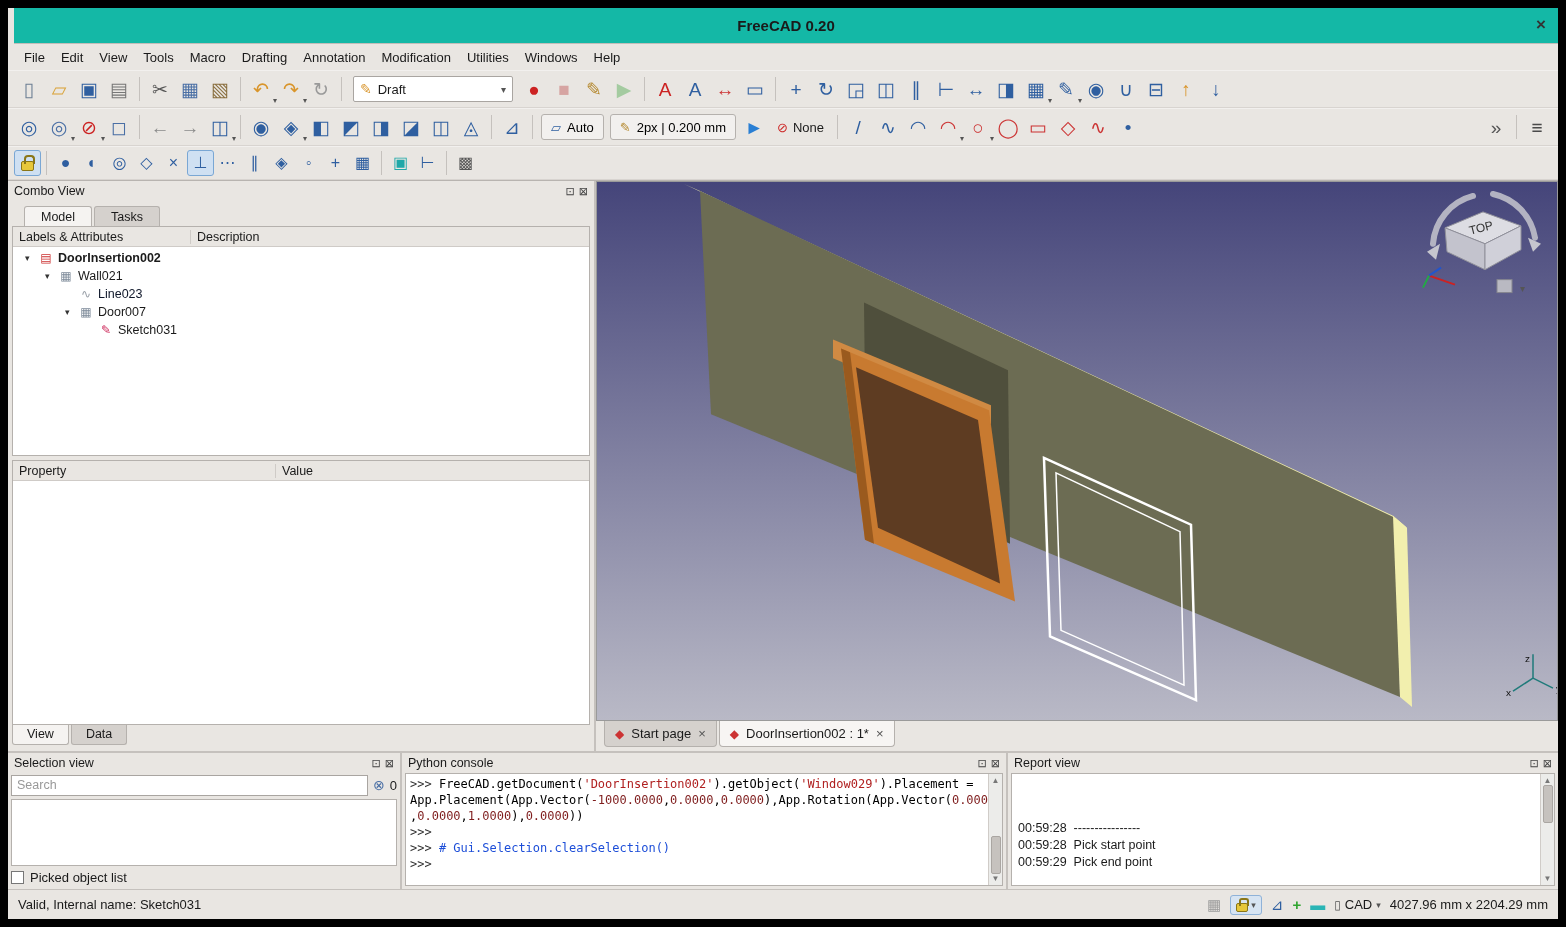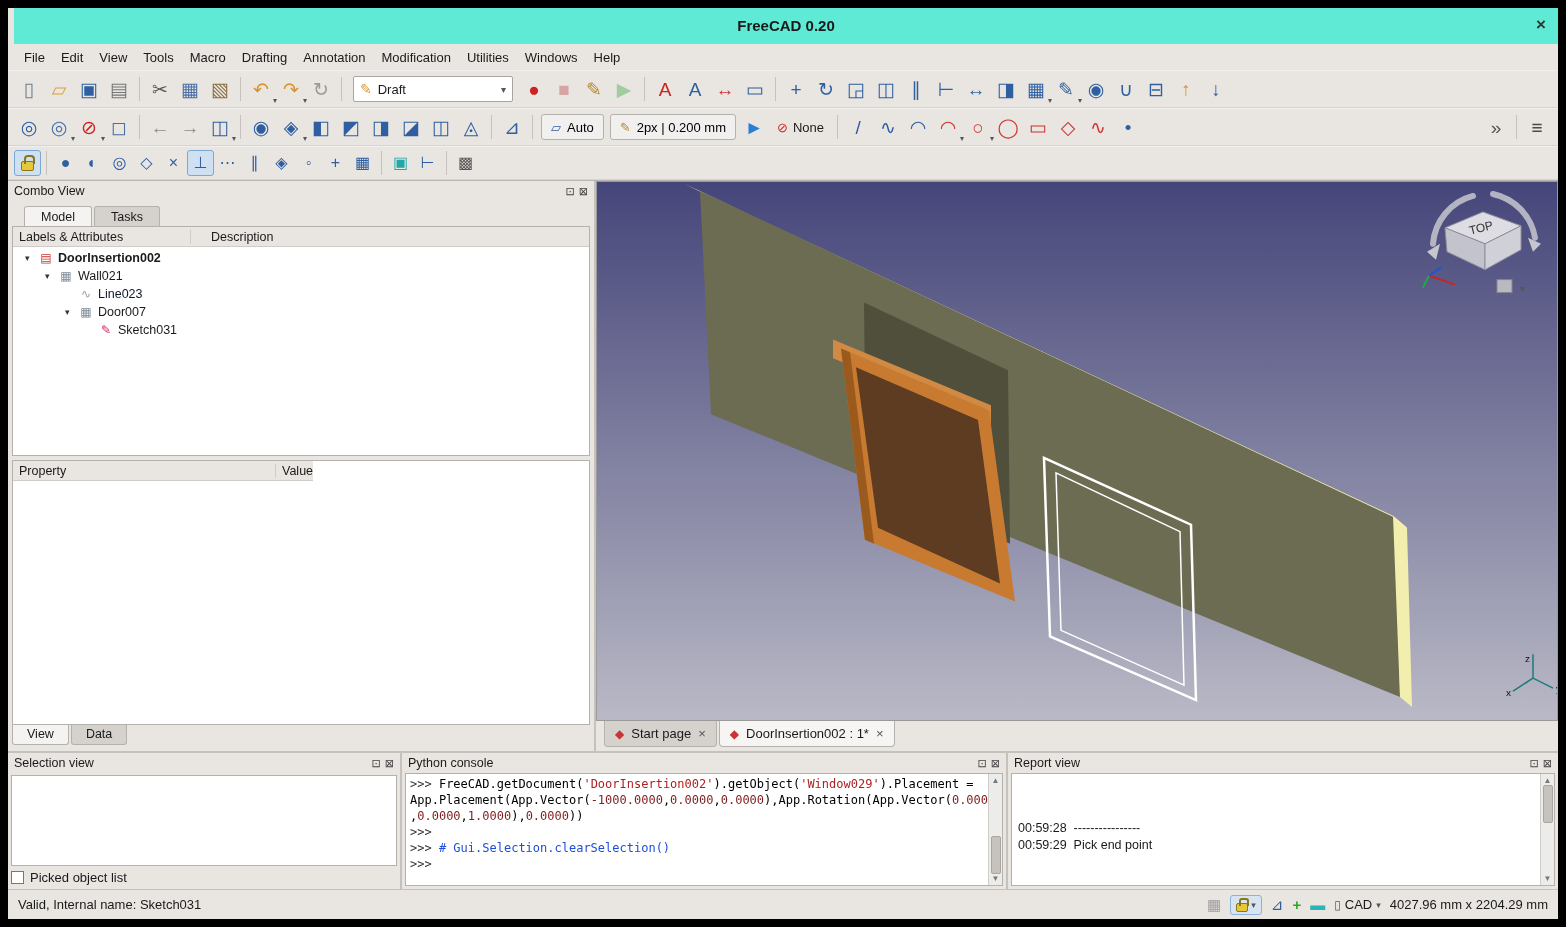--- a/index.html
+++ b/index.html
@@ -1,20 +1,20 @@
 <!DOCTYPE html>
 <html><head>
 <meta charset="utf-8">
 <style>
   * { box-sizing: border-box; margin: 0; padding: 0; }
   html,body { width:1566px; height:927px; background:#000; font-family:"Liberation Sans", sans-serif; font-size:13px; color:#1a1a1a; overflow:hidden; }
   .window { position:absolute; left:8px; top:8px; width:1550px; height:911px; background:#e9e6e2; display:flex; flex-direction:column; }
 
   
-  .titlebar { height:36px; background:#5eead4; border-bottom:1px solid #c2beba; display:flex; align-items:center; justify-content:center; position:relative; font-size:15px; font-weight:600; flex:none;margin-left:6px; }
+  .titlebar { height:36px; background:#14b8a6; border-bottom:1px solid #c2beba; display:flex; align-items:center; justify-content:center; position:relative; font-size:15px; font-weight:600; flex:none;margin-left:6px; }
   .win-close { position:absolute; right:12px; top:7px; font-size:17px; color:#333; cursor:default; line-height:20px; }
   .menubar { height:26px; display:flex; align-items:center; padding-left:8px; flex:none; }
   .menu-item { padding:3px 8px; border-radius:2px; }
 
   
   .toolbar { display:flex; align-items:center; padding:3px 6px; flex:none; border-top:1px solid #f2f0ee; border-bottom:1px solid #d8d4d0; }
   .tb1,.tb2 { height:38px; } .tb3 { height:34px; }
   .tb-group { display:flex; align-items:center; }
   .tb-btn { width:30px; height:30px; display:flex; align-items:center; justify-content:center; font-size:19px; border-radius:3px; position:relative; flex:none; }
   .tb3 .tb-btn { width:27px; height:26px; font-size:16px; }
@@ -36,30 +36,30 @@
   
   .main { flex:1; min-height:0; display:flex; border-top:1px solid #b8b4b0; }
   .left-dock { width:588px; flex:none; display:flex; flex-direction:column; border-right:2px solid #c5c1bd; background:#e9e6e2; }
   .dock-header { height:20px; display:flex; align-items:center; padding:0 6px; font-size:12.5px; flex:none; }
   .dock-btns { margin-left:auto; display:flex; gap:4px; }
   .dock-btn { font-size:11px; color:#444; line-height:1; }
   .combo-tabs { display:flex; padding-left:16px; height:25px; flex:none; align-items:flex-end; }
   .tab { padding:3px 16px 2px; border:1px solid #b5b1ad; border-bottom:none; border-radius:3px 3px 0 0; background:#d5d1cd; margin-right:2px; font-size:12.5px; }
   .tab.active { background:#f5f3f1; }
   .tree-wrap { margin:0 4px; background:#fff; border:1px solid #b5b1ad; height:230px; flex:none; display:flex; flex-direction:column; overflow:hidden; }
-  .tree-cols { display:flex; background:#e9e6e2; border-bottom:1px solid #cfcbc7; height:20px; font-size:12.5px; align-items:center; flex:none;gap:14px; }
+  .tree-cols { display:flex; background:#e9e6e2; border-bottom:1px solid #cfcbc7; height:20px; font-size:12.5px; align-items:center; flex:none; }
   .tree-cols .tc1 { width:178px; padding-left:6px; border-right:1px solid #cfcbc7; }
   .tree-cols .tc2 { padding-left:6px; }
   .tree-body { flex:1; padding-top:2px; }
   .tree-row { height:18px; display:flex; align-items:center; gap:5px; font-size:12.5px; }
   .tw-arrow { font-size:9px; color:#333; width:9px; }
   .tw-icon { font-size:12px; width:14px; text-align:center; }
   .ic-doc { color:#cc3333; } .ic-wall { color:#7d8a99; } .ic-line { color:#9aa0a8; } .ic-door { color:#7d8a99; } .ic-sketch { color:#cc2255; }
   .tlabel.gray { color:#0f172a; }
-  .prop-wrap { margin:4px 4px 0; background:#fff; border:1px solid #b5b1ad; flex:1; min-height:0; display:flex; flex-direction:row; }
+  .prop-wrap { margin:4px 4px 0; background:#fff; border:1px solid #b5b1ad; flex:1; min-height:0; display:flex; flex-direction:column; }
   .prop-cols { display:flex; background:#e9e6e2; border-bottom:1px solid #cfcbc7; height:20px; font-size:12.5px; align-items:center; flex:none; }
   .prop-cols .pc1 { width:263px; padding-left:6px; border-right:1px solid #cfcbc7; }
   .prop-cols .pc2 { padding-left:6px; }
   .prop-body { flex:1; }
   .bottom-tabs { height:26px; flex:none; display:flex; padding-left:4px; align-items:flex-start; }
   .btab { padding:2px 14px 3px; border:1px solid #b5b1ad; border-top:none; border-radius:0 0 3px 3px; background:#d5d1cd; margin-right:2px; font-size:12.5px; }
   .btab.active { background:#f5f3f1; }
 
   .mdi { flex:1; min-width:0; display:flex; flex-direction:column; }
   .viewport { flex:1; min-height:0; position:relative; border:1px solid #9a9a9a; }
@@ -549,20 +549,25 @@
   <div class="bottom-docks">
     <div class="dock sel">
       <div class="dock-header">
         <span>Selection view</span>
         <span class="dock-btns">
           <span class="dock-btn">⊡</span>
           <span class="dock-btn">⊠</span>
         </span>
       </div>
       <div class="dock-body sel-body" style="flex-direction:column">
+        <div class="search-row">
+          <input type="text" placeholder="Search" style="">
+          <span class="clear-icon">⊗</span>
+          <span>0</span>
+        </div>
         <div class="sel-list"></div>
         <div class="picked-row">
           <span class="checkbox"></span>
           <span>Picked object list</span>
         </div>
       </div>
     </div>
 
     <div class="dock py">
       <div class="dock-header">
@@ -590,21 +595,21 @@
         <span>Report view</span>
         <span class="dock-btns">
           <span class="dock-btn">⊡</span>
           <span class="dock-btn">⊠</span>
         </span>
       </div>
       <div class="dock-body">
         <div class="console-area">
           <div class="rep-text">
             
-          <div>00:59:28  ----------------</div><div>00:59:29  Pick end point</div></div>
+          <div>00:59:28  ----------------</div><div>00:59:28  Pick start point</div><div>00:59:29  Pick end point</div></div>
           <div class="vscroll">
             <span class="vs-up">▲</span>
             <span class="vs-thumb"></span>
             <span class="vs-space"></span>
             <span class="vs-down">▼</span>
           </div>
         </div>
       </div>
     </div>
   </div>

